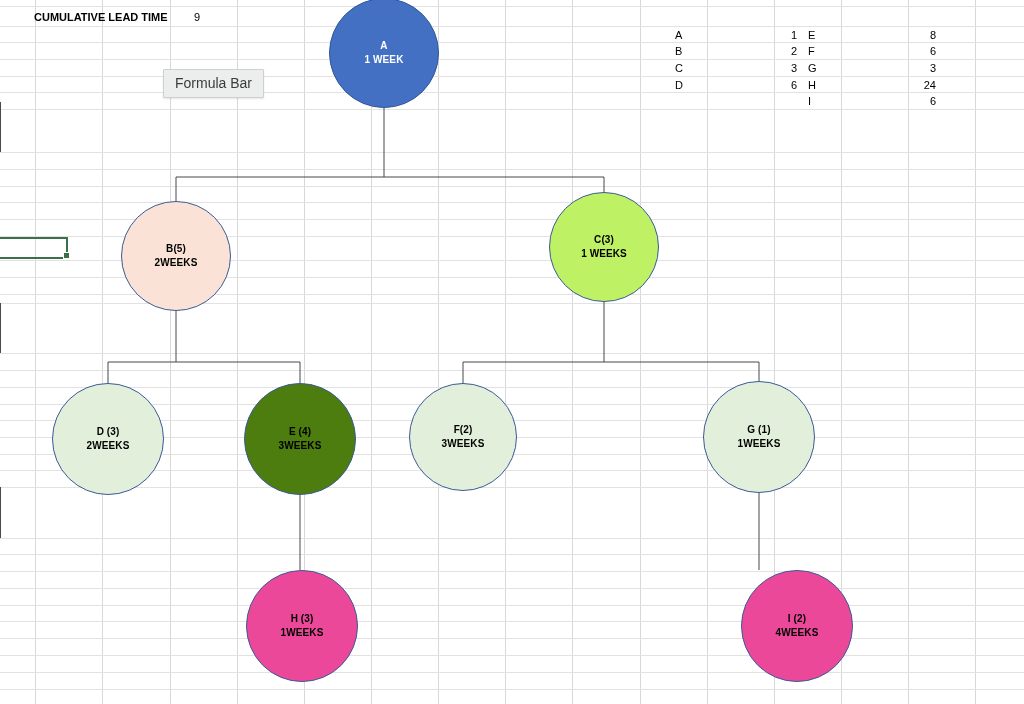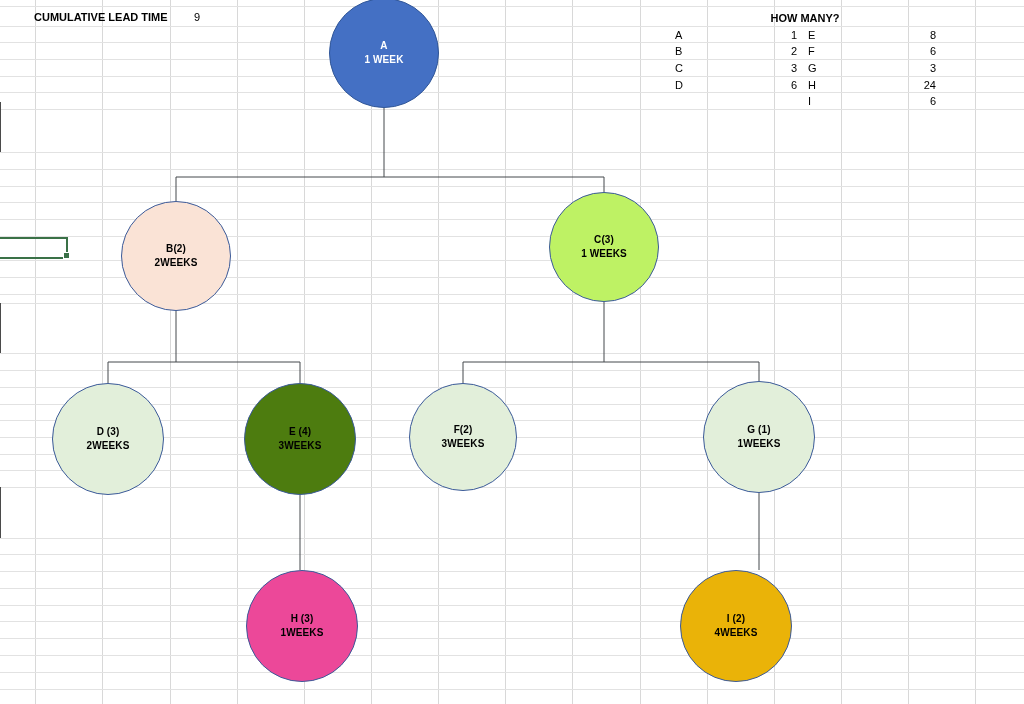--- a/index.html
+++ b/index.html
@@ -137,21 +137,20 @@
       <div class="gline-h" style="top: 689px;"></div>
     </div>
 
   <div class="edge-dark" style="top:102px;height:50px;"></div>
   <div class="edge-dark" style="top:303px;height:50px;"></div>
   <div class="edge-dark" style="top:487px;height:51px;"></div>
 
   <div class="cell bold" style="left:3px; top:11px;margin-left:31px;">CUMULATIVE LEAD TIME</div>
   <div class="cell right" style="left:140px; top:11px; width:60px;">9</div>
 
-  <div class="cell bold center" style="left:675px; top:12px; width:260px;">HOW MANY?</div>
 
   <div class="cell" style="left:675px; top:29px;">A</div>
   <div class="cell right" style="left:707px; top:29px; width:90px;">1</div>
   <div class="cell" style="left:675px; top:45px;">B</div>
   <div class="cell right" style="left:707px; top:45px; width:90px;">2</div>
   <div class="cell" style="left:675px; top:62px;">C</div>
   <div class="cell right" style="left:707px; top:62px; width:90px;">3</div>
   <div class="cell" style="left:675px; top:79px;">D</div>
   <div class="cell right" style="left:707px; top:79px; width:90px;">6</div>
 
@@ -162,20 +161,21 @@
   <div class="cell" style="left:808px; top:62px;">G</div>
   <div class="cell right" style="left:840px; top:62px; width:96px;">3</div>
   <div class="cell" style="left:808px; top:79px;">H</div>
   <div class="cell right" style="left:840px; top:79px; width:96px;">24</div>
   <div class="cell" style="left:808px; top:95px;">I</div>
   <div class="cell right" style="left:840px; top:95px; width:96px;">6</div>
 
   <div class="selection" style="left:-2px; top:237px; width:70px; height:22px;"></div>
   <div class="fill-handle" style="left:63px; top:252px;"></div>
 
+  <div class="tooltip" style="left:163px; top:69px;">Formula Bar</div>
 
   <svg class="diagram" width="1024" height="704" viewBox="0 0 1024 704" id="connectors">
       <line x1="384" y1="108" x2="384" y2="177" stroke="#44484d" stroke-width="1"></line>
       <line x1="176" y1="177" x2="604" y2="177" stroke="#44484d" stroke-width="1"></line>
       <line x1="176" y1="177" x2="176" y2="201" stroke="#44484d" stroke-width="1"></line>
       <line x1="604" y1="177" x2="604" y2="192" stroke="#44484d" stroke-width="1"></line>
       <line x1="176" y1="311" x2="176" y2="362" stroke="#44484d" stroke-width="1"></line>
       <line x1="108" y1="362" x2="300" y2="362" stroke="#44484d" stroke-width="1"></line>
       <line x1="108" y1="362" x2="108" y2="383" stroke="#44484d" stroke-width="1"></line>
       <line x1="300" y1="362" x2="300" y2="383" stroke="#44484d" stroke-width="1"></line>
@@ -186,21 +186,21 @@
       <line x1="300" y1="495" x2="300" y2="570" stroke="#44484d" stroke-width="1"></line>
       <line x1="759" y1="493" x2="759" y2="570" stroke="#44484d" stroke-width="1"></line>
     </svg>
 
   <div id="nodes">
       <div class="node" style="left: 329px; top: -2px; width: 110px; height: 110px; background: rgb(68, 112, 196); border: 1px solid rgb(47, 85, 151); color: rgb(255, 255, 255); pointer-events: auto;">
         <span class="l1">A</span>
         <span class="l2">1 WEEK</span>
       </div>
       <div class="node" style="left: 121px; top: 201px; width: 110px; height: 110px; background: rgb(250, 227, 214); border: 1px solid rgb(59, 90, 153); color: rgb(0, 0, 0); pointer-events: auto;">
-        <span class="l1">B(2)</span>
+        <span class="l1">B(5)</span>
         <span class="l2">2WEEKS</span>
       </div>
       <div class="node" style="left: 549px; top: 192px; width: 110px; height: 110px; background: #bef264; border: 1px solid rgb(59, 90, 153); color: rgb(0, 0, 0); pointer-events: auto;">
         <span class="l1">C(3)</span>
         <span class="l2">1 WEEKS</span>
       </div>
       <div class="node" style="left: 52px; top: 383px; width: 112px; height: 112px; background: rgb(226, 239, 218); border: 1px solid rgb(59, 90, 153); color: rgb(0, 0, 0); pointer-events: auto;">
         <span class="l1">D (3)</span>
         <span class="l2">2WEEKS</span>
       </div>
@@ -213,19 +213,19 @@
         <span class="l2">3WEEKS</span>
       </div>
       <div class="node" style="left: 703px; top: 381px; width: 112px; height: 112px; background: rgb(226, 239, 218); border: 1px solid rgb(59, 90, 153); color: rgb(0, 0, 0); pointer-events: auto;">
         <span class="l1">G (1)</span>
         <span class="l2">1WEEKS</span>
       </div>
       <div class="node" style="left: 246px; top: 570px; width: 112px; height: 112px; background: #ec4899; border: 1px solid rgb(59, 90, 153); color: rgb(0, 0, 0); pointer-events: auto;">
         <span class="l1">H (3)</span>
         <span class="l2">1WEEKS</span>
       </div>
-      <div class="node" style="left: 680px; top: 570px; width: 112px; height: 112px; background: #eab308; border: 1px solid rgb(59, 90, 153); color: rgb(0, 0, 0); pointer-events: auto;">
+      <div class="node" style="left: 741px; top: 570px; width: 112px; height: 112px; background: #ec4899; border: 1px solid rgb(59, 90, 153); color: rgb(0, 0, 0); pointer-events: auto;">
         <span class="l1">I (2)</span>
         <span class="l2">4WEEKS</span>
       </div>
     </div>
 
 </div>
 
 </body></html>

